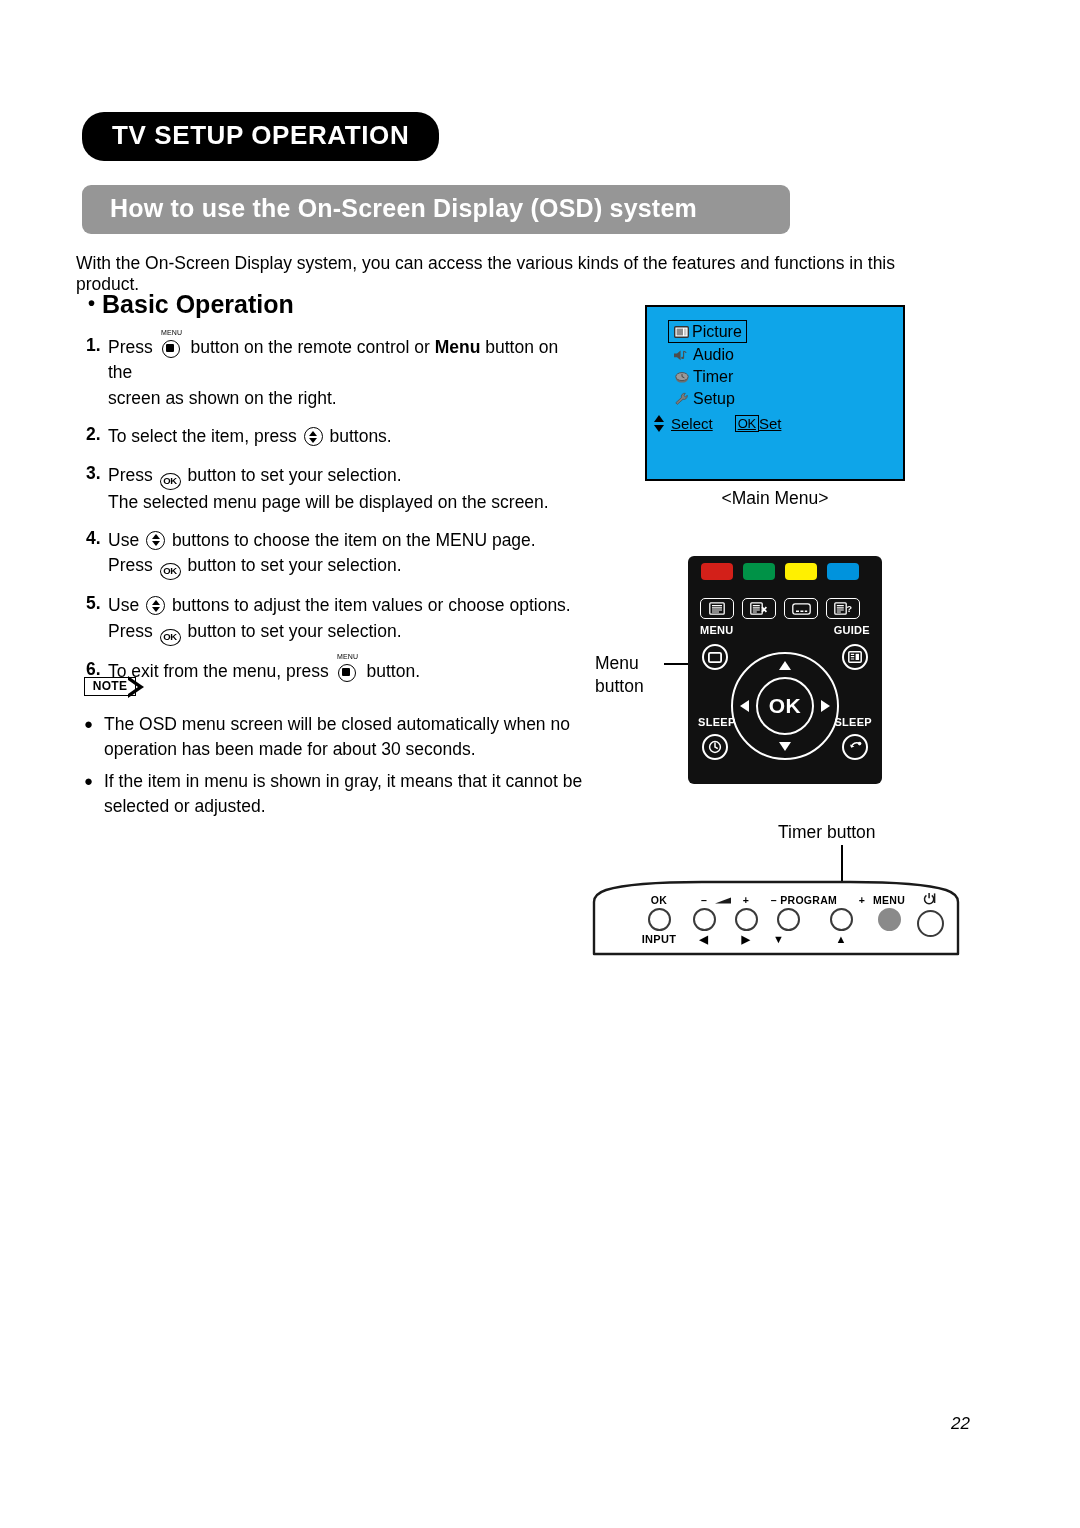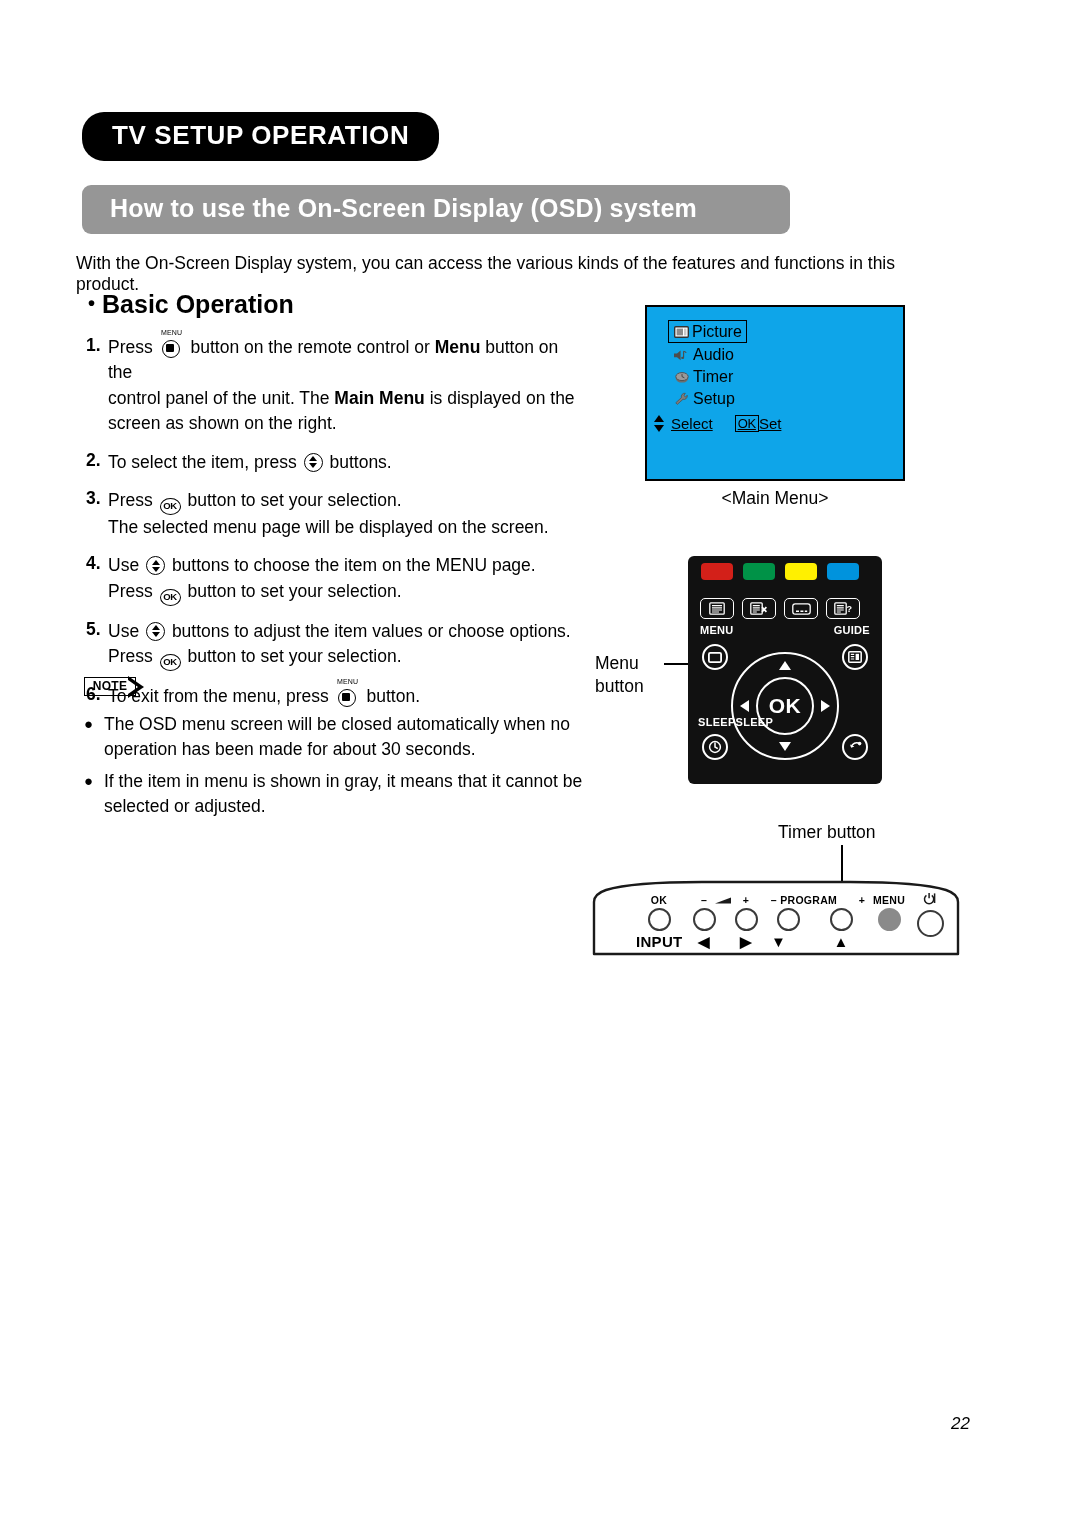--- a/index.html
+++ b/index.html
@@ -185,21 +185,21 @@
     position: absolute; width: 26px; height: 26px; border-radius: 50%;
     border: 2px solid #fff; box-sizing: border-box;
     display: flex; align-items: center; justify-content: center;
   }
   .rbtn.menu { left: 14px; top: 88px; }
   .rbtn.guide { right: 14px; top: 88px; }
   .rbtn.sleep { left: 14px; top: 178px; }
   .rbtn.ret   { right: 14px; top: 178px; }
   .sr-labels {
     position: absolute; top: 160px; left: 10px; width: 174px;
-    display: flex; 
+    display: flex; justify-content: space-between;
     color: #fff; font-size: 11px; font-weight: bold; letter-spacing: .3px;
   }
   .dpad {
     position: absolute; left: 50%; top: 96px; transform: translateX(-50%);
     width: 108px; height: 108px; border-radius: 50%;
     border: 2.5px solid #fff; box-sizing: border-box;
   }
   .dpad .okc {
     position: absolute; left: 50%; top: 50%; transform: translate(-50%,-50%);
     width: 58px; height: 58px; border-radius: 50%;
@@ -232,21 +232,21 @@
   .panel {
     position: absolute; left: 592px; top: 880px;
     width: 368px; height: 76px;
   }
   .panel-shape {
     position: absolute; inset: 0;
   }
   .panel-inner { position: absolute; left: 0; top: 0; width: 368px; height: 76px; }
   .cp-item { position: absolute; text-align: center; }
   .cp-top { font-size: 10.5px; font-weight: bold; letter-spacing: .3px; white-space: nowrap; }
-  .cp-bot { font-size: 15px; font-weight: bold; letter-spacing: .3px; white-space: nowrap; }
+  .cp-bot { font-size: 11px; font-weight: bold; letter-spacing: .3px; white-space: nowrap; }
   .cp-circ {
     width: 23px; height: 23px; border-radius: 50%;
     border: 2px solid #3a3a3a; box-sizing: border-box; margin: 2px auto;
   }
   .cp-circ.filled { background: #8a8a8a; border-color: #8a8a8a; }
   .cp-circ.big { width: 27px; height: 27px; }
 
   .page-num {
     position: absolute; left: 951px; top: 1414px;
     font-size: 17px; font-style: italic;
@@ -266,21 +266,20 @@
 </div>
 
 <div class="steps">
 
   <div class="step">
     <div class="step-num">1.</div>
     <div class="step-body">
       <span>Press</span>
       <span class="ico-menu"><span class="lbl">MENU</span><span class="ring"></span></span>
       <span>button on the remote control or </span><b>Menu</b><span> button on the</span>
-      <span class="sub-line"><span>control panel of the unit. The </span><b>Main Menu</b><span> is displayed on the</span></span>
       <span class="sub-line">screen as shown on the right.</span>
     </div>
   </div>
 
   <div class="step">
     <div class="step-num">2.</div>
     <div class="step-body">
       <span>To select the item, press</span>
       <span class="ico-ud"><span class="up"></span><span class="dn"></span></span>
       <span>buttons.</span>

